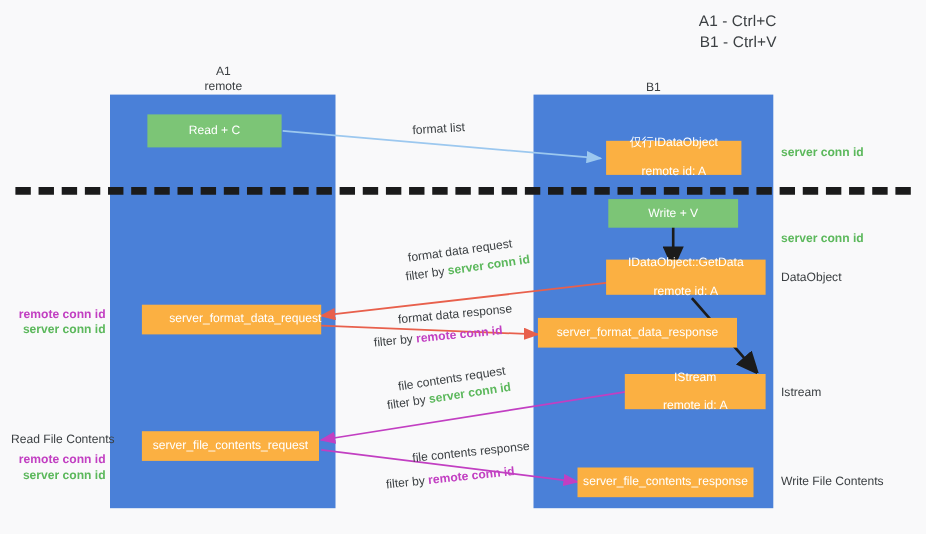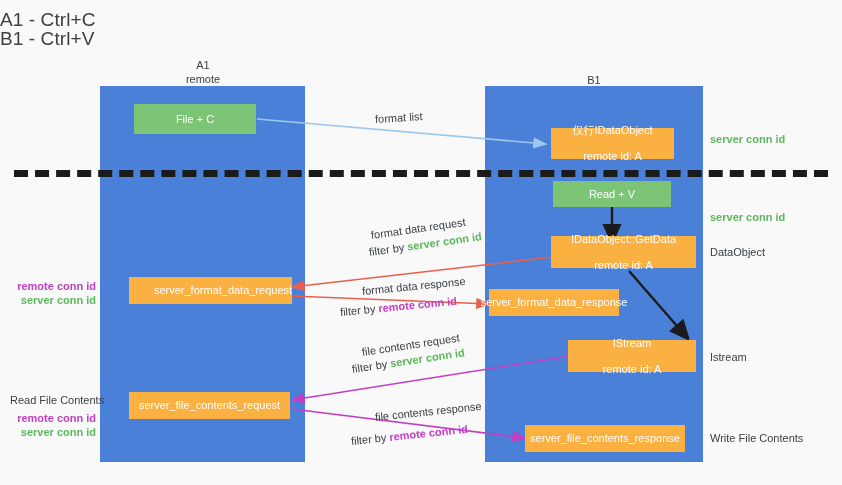--- a/index.html
+++ b/index.html
@@ -18,22 +18,22 @@
     position: relative;
     width: 842px;
     height: 485px;
   }
   
   .title {
     position: absolute;
     left: 0;
     top: 10px;
     width: 706px;
-    text-align: left;
-    font-size: 19px;
+    text-align: right;
+    font-size: 14px;
     color: #3c4043;
     line-height: 19px;
     letter-spacing: .1px;
   }
   
   .col-head {
     position: absolute;
     text-align: center;
     font-size: 11px;
     color: #3c4043;
@@ -166,46 +166,46 @@
     <line x1="292" y1="296" x2="489" y2="304" stroke="#e8604c" stroke-width="1.6" marker-end="url(#ah-red)"></line>
 
     <line x1="570" y1="356" x2="292" y2="400" stroke="#c23fc2" stroke-width="1.6" marker-end="url(#ah-mag)"></line>
 
     <line x1="292" y1="409" x2="525" y2="438" stroke="#c23fc2" stroke-width="1.6" marker-end="url(#ah-mag)"></line>
   </svg>
 
   <div class="dash-line"></div>
 
   <div class="node green" style="left:134px; top:104px; width:122px; height:30px;">
-    <span>File + C</span>
+    <span>Read + C</span>
   </div>
 
   <div class="node orange" style="left:129px; top:277px; width:163px; height:27px;padding-left:29px;">
     <span>server_format_data_request</span>
   </div>
 
   <div class="node orange" style="left:129px; top:392px; width:161px; height:27px;">
     <span>server_file_contents_request</span>
   </div>
 
   <div class="node orange" style="left:551px; top:128px; width:123px; height:31px;">
     <span>仅行IDataObject</span>
     <span class="l2">remote id: A</span>
   </div>
 
   <div class="node green" style="left:553px; top:181px; width:118px; height:26px;">
-    <span>Read + V</span>
+    <span>Write + V</span>
   </div>
 
   <div class="node orange" style="left:551px; top:236px; width:145px; height:32px;">
     <span>IDataObject::GetData</span>
     <span class="l2">remote id: A</span>
   </div>
 
-  <div class="node orange" style="left:489px; top:289px; width:130px; height:27px;">
+  <div class="node orange" style="left:489px; top:289px; width:181px; height:27px;">
     <span>server_format_data_response</span>
   </div>
 
   <div class="node orange" style="left:568px; top:340px; width:128px; height:32px;">
     <span>IStream</span>
     <span class="l2">remote id: A</span>
   </div>
 
   <div class="node orange" style="left:525px; top:425px; width:160px; height:27px;">
     <span>server_file_contents_response</span>

